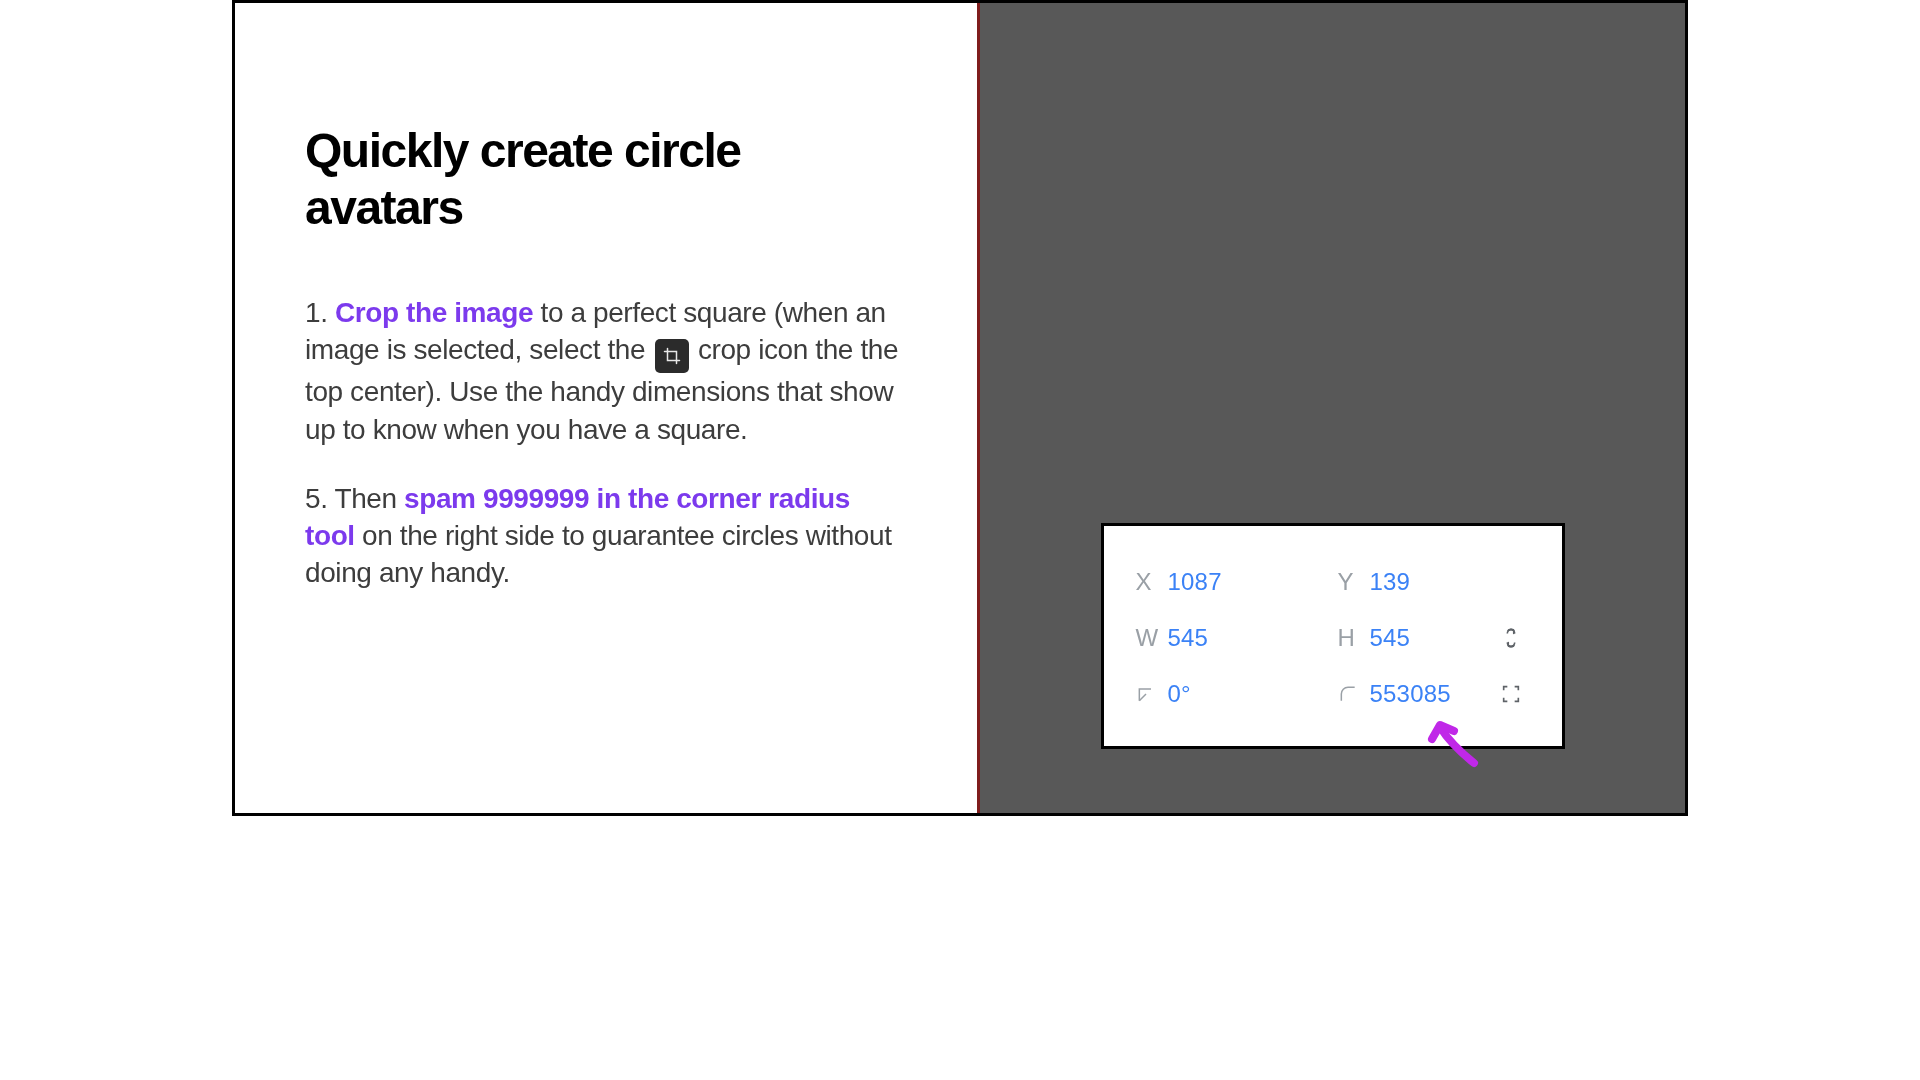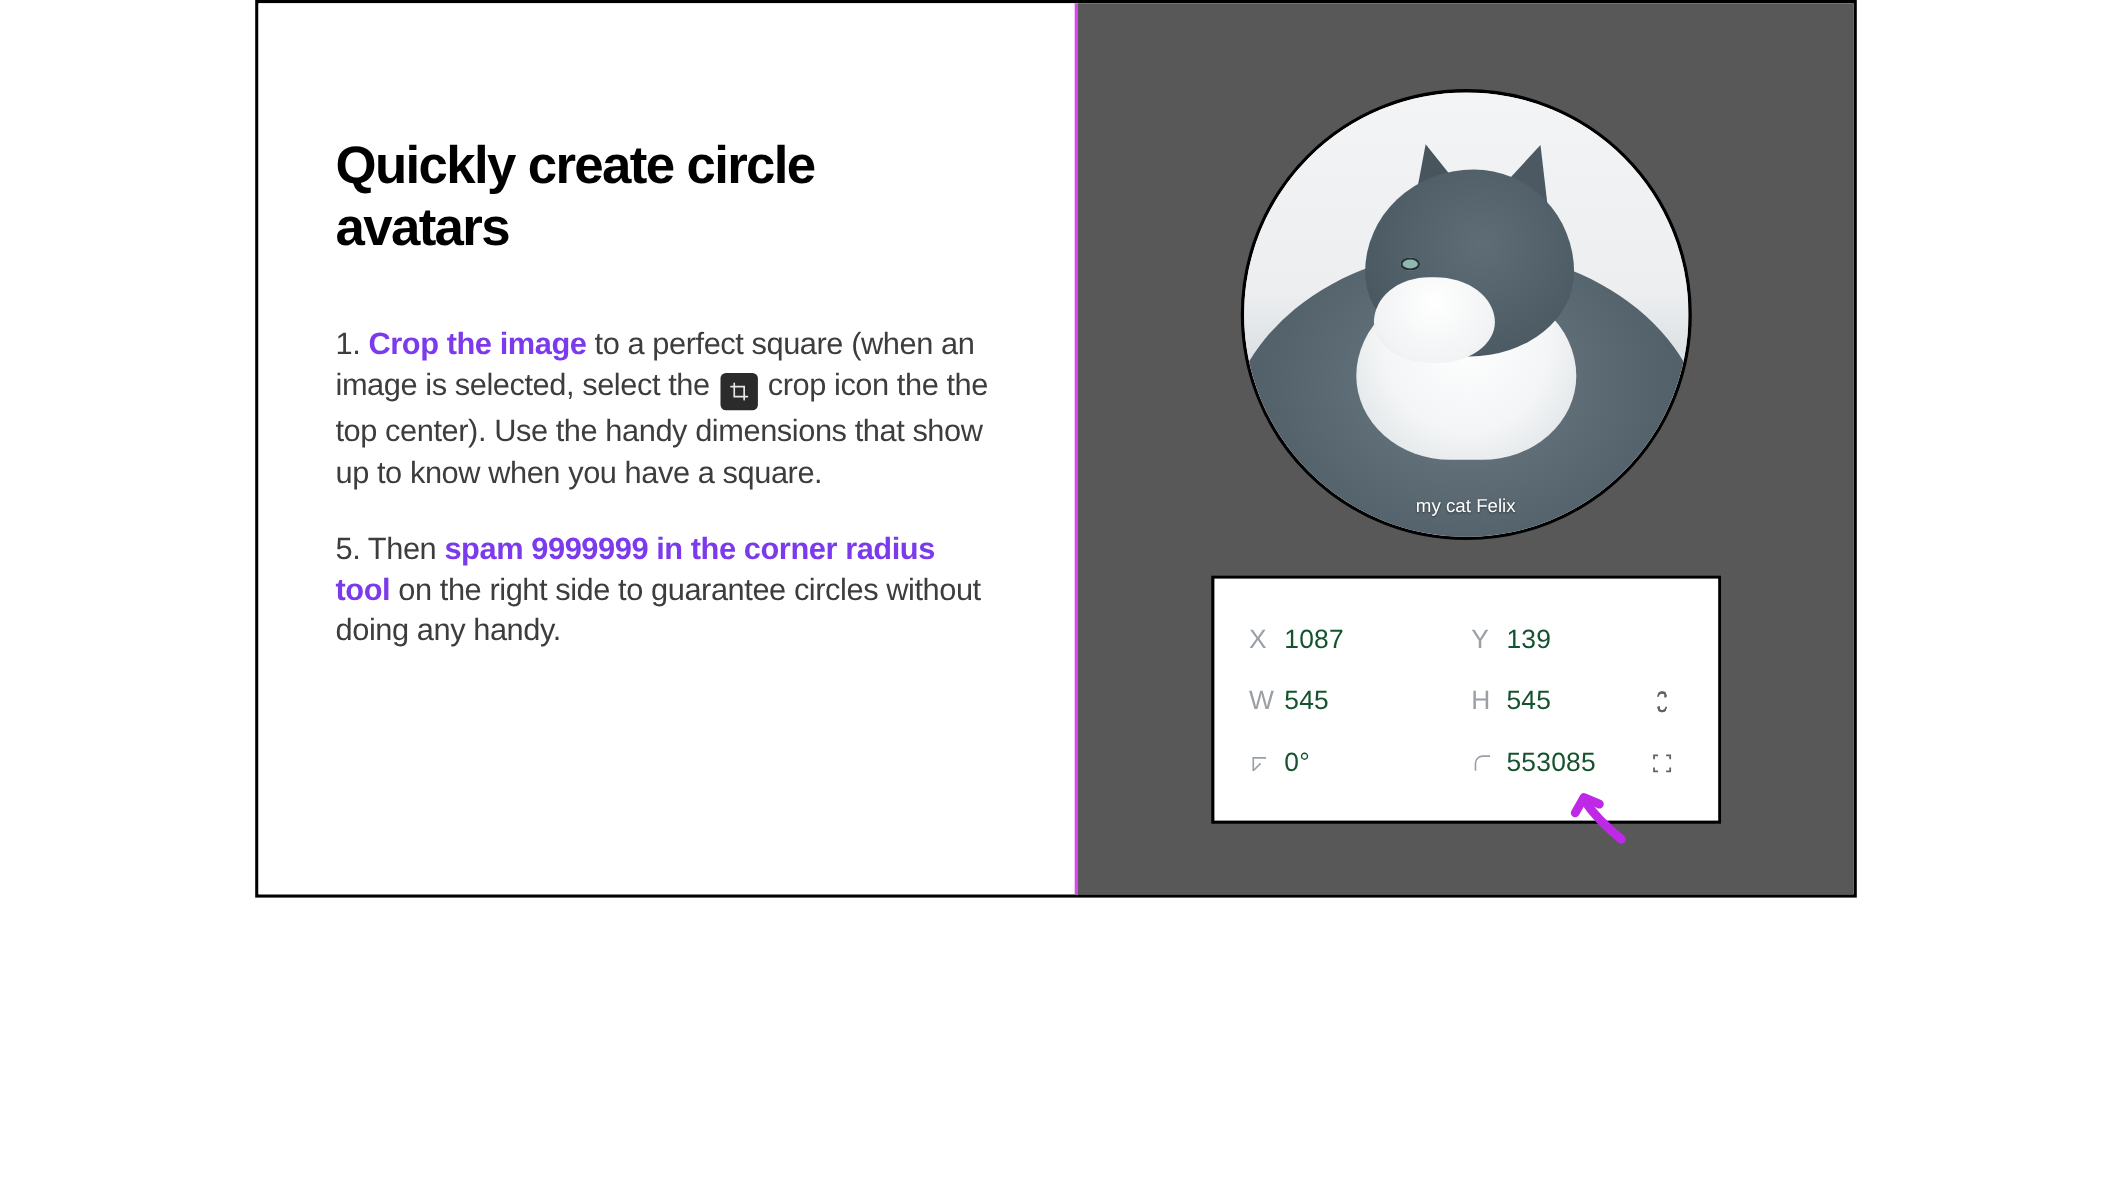--- a/index.html
+++ b/index.html
@@ -14,21 +14,21 @@
     border: 3px solid #000;
     display: flex;
     position: relative;
     margin: 0 auto;
   }
   .left {
     width: 745px;
     height: 100%;
     background: #fff;
     padding: 120px 70px 0 70px;
-    border-right: 3px solid #d946ef;
+    border-right: 3px solid #7f1d1d;
   }
   .right {
     flex: 1;
     height: 100%;
     background: #585858;
     position: relative;
   }
   h1 {
     font-size: 48px;
     font-weight: 800;
@@ -147,21 +147,21 @@
   }
   .prow {
     display: grid;
     grid-template-columns: 28px 120px 42px 28px 110px 38px;
     align-items: center;
     column-gap: 4px;
     height: 56px;
     font-size: 24px;
   }
   .klabel { color: #9aa0a6; font-weight: 400; }
-  .kval   { color: #14532d; font-weight: 400; letter-spacing: 0.2px; }
+  .kval   { color: #3b82f6; font-weight: 400; letter-spacing: 0.2px; }
   .gap    {}
   .endico { display:flex; align-items:center; justify-content:flex-end; }
   .endico svg { width: 22px; height: 22px; stroke:#5f6368; fill:none; stroke-width:1.8; }
   .rot-ico svg, .rad-ico svg { width: 20px; height: 20px; stroke:#9aa0a6; fill:none; stroke-width:1.8; }
   .rot-ico, .rad-ico { display:flex; align-items:center; }
 
   .arrow {
     position: absolute;
     left: 50%;
     top: 710px;
@@ -186,33 +186,20 @@
         </span><span> crop icon the the top center). Use the handy dimensions that show up to know when you have a square.</span>
     </p>
 
     <p class="step">
       <span>5. Then </span><span class="hl">spam 9999999 in the corner radius tool</span><span> on the right side to guarantee circles without doing any handy.</span>
     </p>
   </div>
 
   <div class="right">
 
-    <div class="avatar">
-      <div class="cat">
-        <div class="bg-light"></div>
-        <div class="body"></div>
-        <div class="chest"></div>
-        <div class="ear-l"></div>
-        <div class="ear-r"></div>
-        <div class="head"></div>
-        <div class="muzzle"></div>
-        <div class="eye"></div>
-      </div>
-      <div class="caption">my cat Felix</div>
-    </div>
 
     <div class="panel">
       <div class="prow">
         <span class="klabel">X</span>
         <span class="kval">1087</span>
         <span class="gap"></span>
         <span class="klabel">Y</span>
         <span class="kval">139</span>
         <span class="endico"></span>
       </div>

